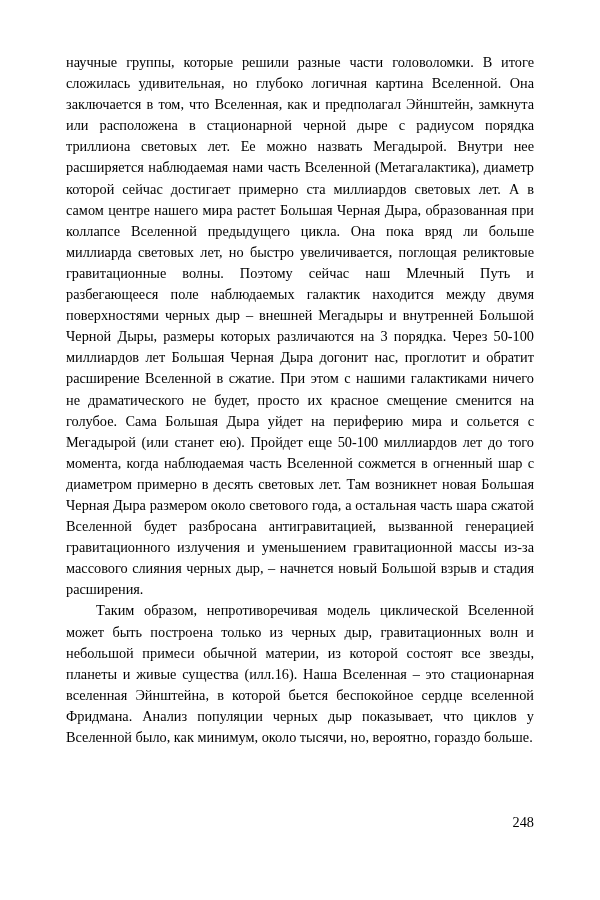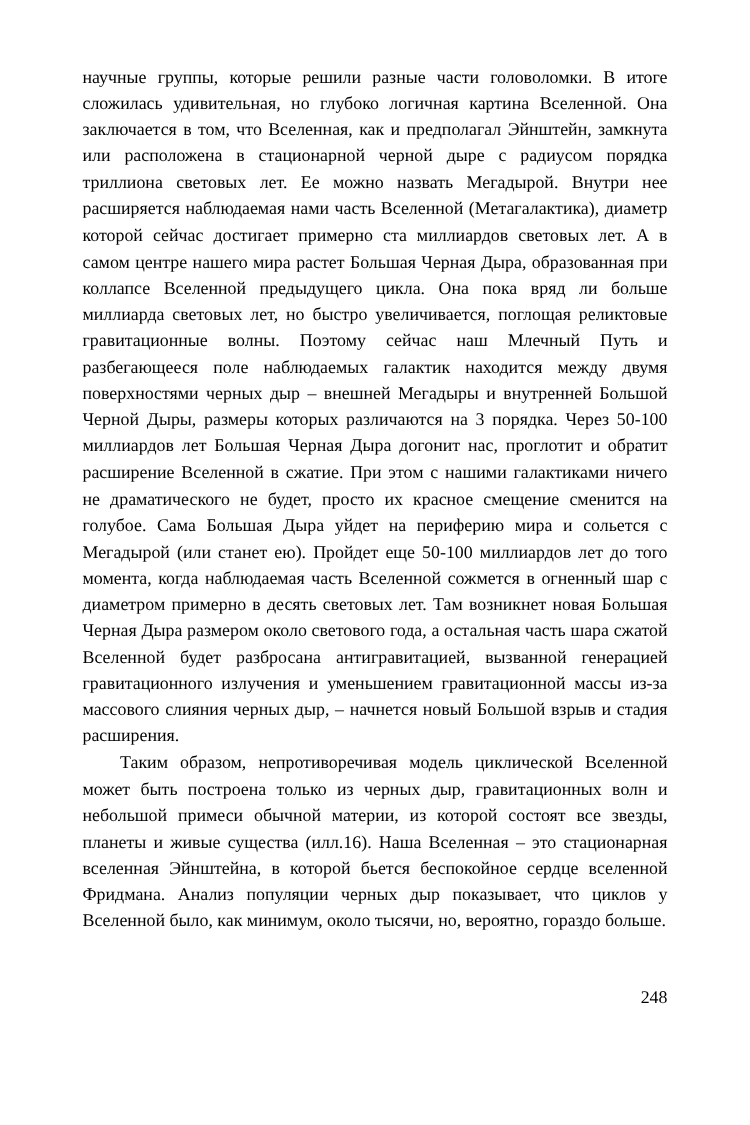--- a/index.html
+++ b/index.html
@@ -32,21 +32,21 @@
   .body-text p {
     margin: 0;
   }
   .indent {
     text-indent: 30px;
     font-family: Liberation Serif, serif;
   }
   .page-number {
     position: absolute;
     right: 66px;
-    top: 788px;
+    top: 812px;
     font-size: 14.3px;
     line-height: 21.1px;
   }
 </style>
 </head>
 <body>
 
 <div class="page">
   <div class="body-text">
     <p>научные группы, которые решили разные части головоломки. В итоге сложилась удивительная, но глубоко логичная картина Вселенной. Она заключается в том, что Вселенная, как и предполагал Эйнштейн, замкнута или расположена в стационарной черной дыре с радиусом порядка триллиона световых лет. Ее можно назвать Мегадырой. Внутри нее расширяется наблюдаемая нами часть Вселенной (Метагалактика), диаметр которой сейчас достигает примерно ста миллиардов световых лет. А в самом центре нашего мира растет Большая Черная Дыра, образованная при коллапсе Вселенной предыдущего цикла. Она пока вряд ли больше миллиарда световых лет, но быстро увеличивается, поглощая реликтовые гравитационные волны. Поэтому сейчас наш Млечный Путь и разбегающееся поле наблюдаемых галактик находится между двумя поверхностями черных дыр – внешней Мегадыры и внутренней Большой Черной Дыры, размеры которых различаются на 3 порядка. Через 50-100 миллиардов лет Большая Черная Дыра догонит нас, проглотит и обратит расширение Вселенной в сжатие. При этом с нашими галактиками ничего не драматического не будет, просто их красное смещение сменится на голубое. Сама Большая Дыра уйдет на периферию мира и сольется с Мегадырой (или станет ею). Пройдет еще 50-100 миллиардов лет до того момента, когда наблюдаемая часть Вселенной сожмется в огненный шар с диаметром примерно в десять световых лет. Там возникнет новая Большая Черная Дыра размером около светового года, а остальная часть шара сжатой Вселенной будет разбросана антигравитацией, вызванной генерацией гравитационного излучения и уменьшением гравитационной массы из-за массового слияния черных дыр, – начнется новый Большой взрыв и стадия расширения.</p>

